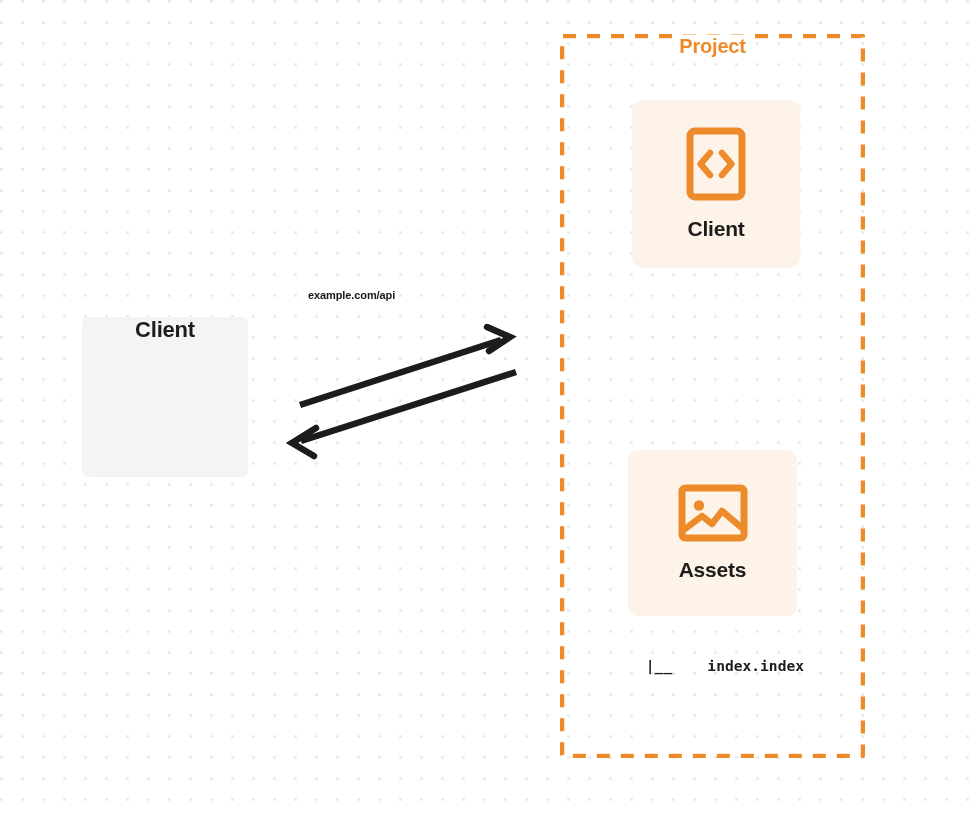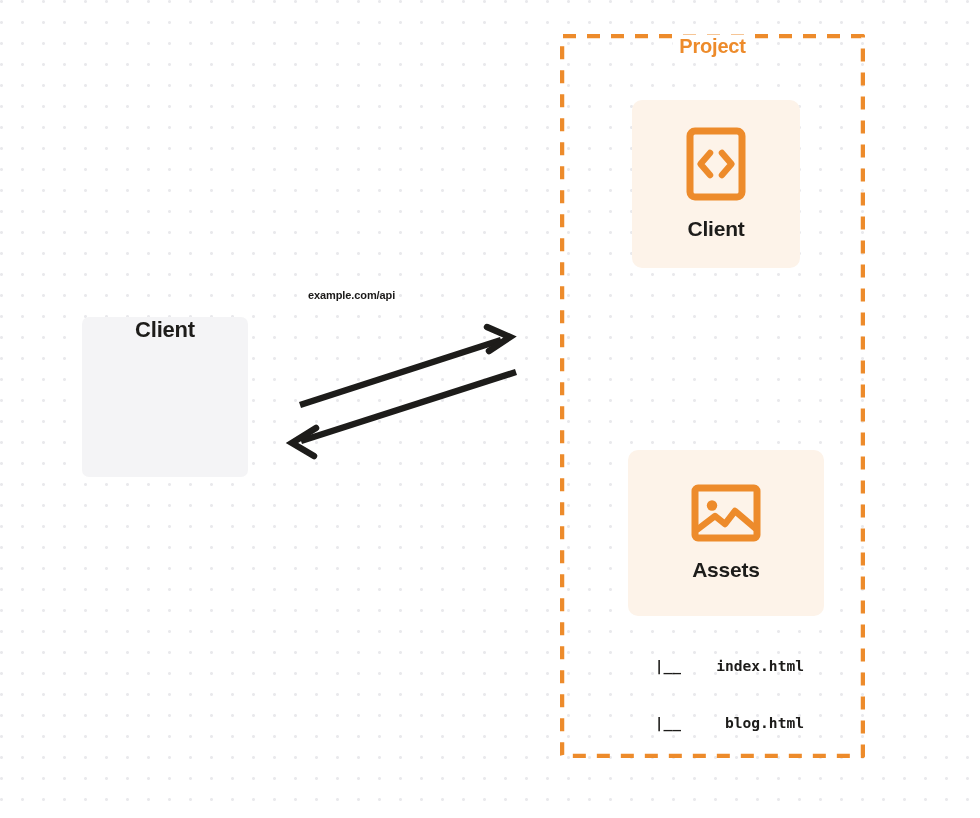--- a/index.html
+++ b/index.html
@@ -107,21 +107,21 @@
   }
   #worker-card {
     left: 72px;
     top: 66px;
     width: 168px;
     height: 168px;
   }
   #assets-card {
     left: 68px;
     top: 416px;
-    width: 196px;
+    width: 169px;
     height: 166px;
     text-align: right;
   }
   .service-icon {
     display: block;
     margin-bottom: 16px;
   }
   .service-label {
     font-size: 21px;
     font-weight: bold;
@@ -191,19 +191,18 @@
     <div id="assets-card" class="service-card">
       <svg class="service-icon" width="70" height="58" viewBox="0 0 70 58">
         <rect x="4" y="4" width="62" height="50" rx="3" fill="none" stroke="#ed8b2b" stroke-width="7"></rect>
         <circle cx="21" cy="21.5" r="5.2" fill="#ed8b2b"></circle>
         <polyline points="7,45 24,32 34,40 44,27 64,44" fill="none" stroke="#ed8b2b" stroke-width="6.5" stroke-linecap="round" stroke-linejoin="round"></polyline>
       </svg>
       <span class="service-label">Assets</span>
     </div>
 
     <div id="asset-file-tree">
-      <span class="tree-row">  |__    index.html</span>
-      <span class="tree-row">  |__     blog.html</span>
+      <span class="tree-row">  |__    index.index</span>
       
     </div>
 
   </div>
 </div>
 
 </body></html>

